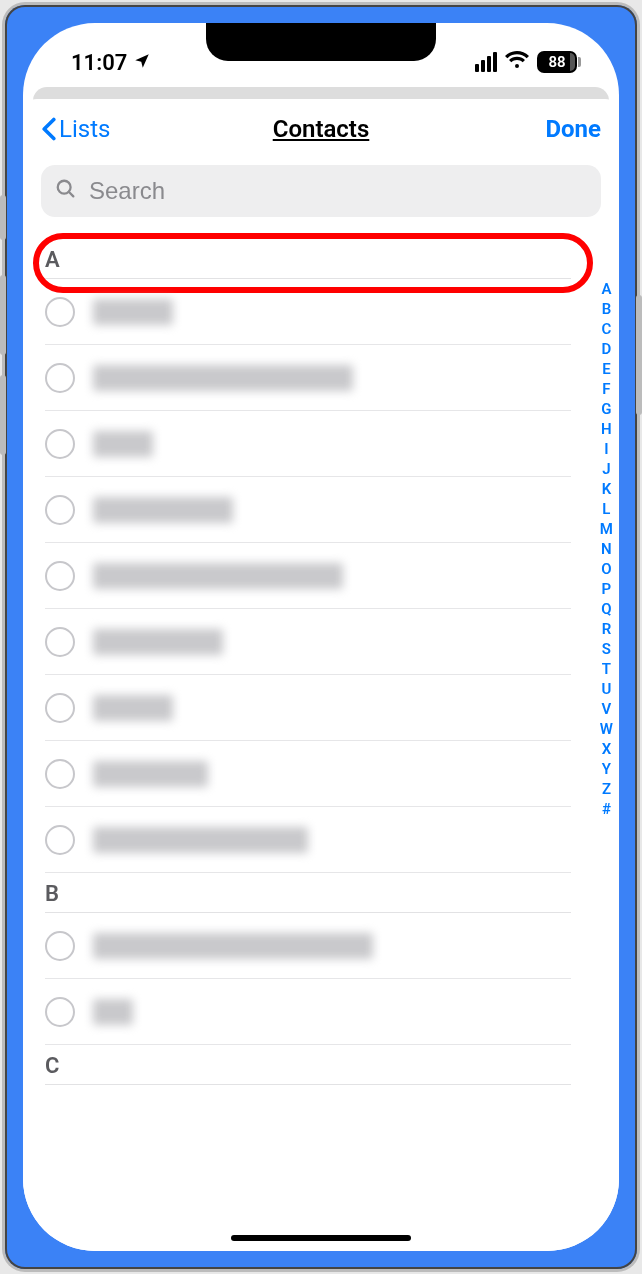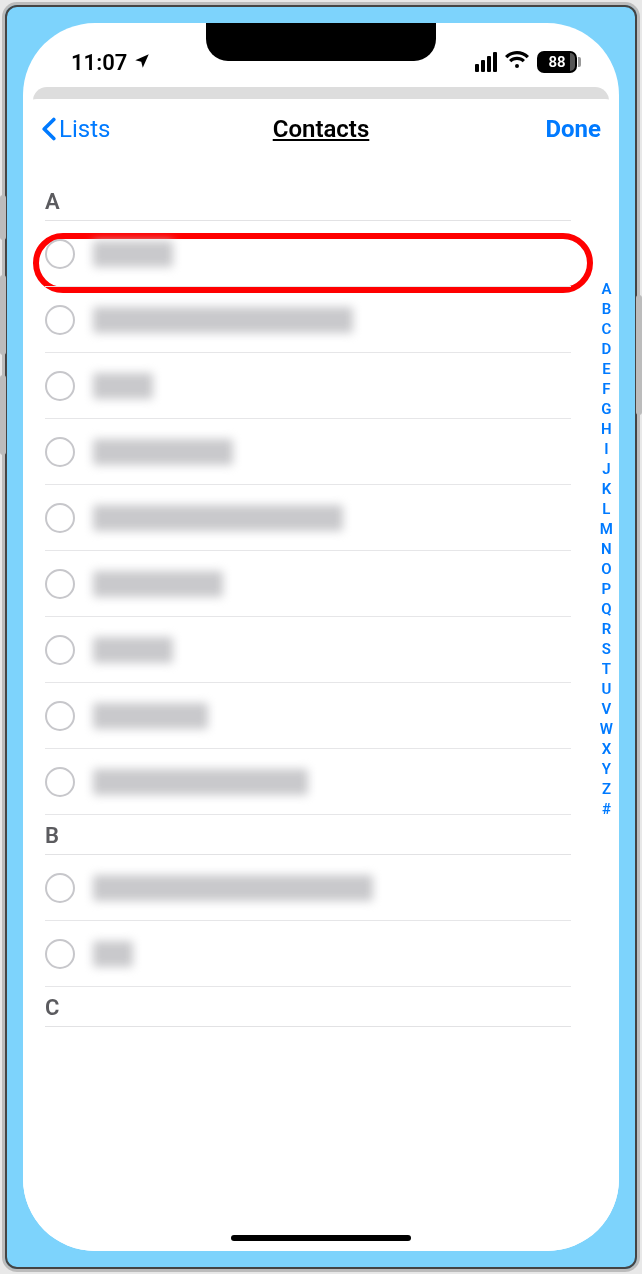--- a/index.html
+++ b/index.html
@@ -10,22 +10,22 @@
     justify-content: center;
     align-items: flex-start;
     width: 642px;
     height: 1274px;
     overflow: hidden;
   }
   .phone-frame {
     width: 632px;
     height: 1264px;
     margin-top: 5px;
-    background: #7dd3fc;
-    border-radius: 12px;
+    background: #3b82f6;
+    border-radius: 20px;
     padding: 18px;
     position: relative;
     box-shadow: inset 0 0 0 2px #444, 0 0 0 3px #bcbcbc;
   }
   .screen {
     width: 100%;
     height: 100%;
     background: #fff;
     border-radius: 72px;
     overflow: hidden;
@@ -290,20 +290,29 @@
         <div class="nav-back">
           <svg width="16" height="24" viewBox="0 0 12 20" fill="none" stroke="#007aff" stroke-width="3" stroke-linecap="round" stroke-linejoin="round">
               <polyline points="10,2 2,10 10,18"></polyline>
             </svg>
           <span>Lists</span>
         </div>
         <div class="nav-title">Contacts</div>
         <div class="nav-done">Done</div>
       </div>
 
+      <div class="search-wrap">
+        <span class="search-icon">
+          <svg width="22" height="22" viewBox="0 0 24 24" fill="none" stroke="#8a8a8e" stroke-width="2.5">
+              <circle cx="10" cy="10" r="7"></circle>
+              <line x1="20" y1="20" x2="15" y2="15" stroke-linecap="round"></line>
+            </svg>
+        </span>
+        <input class="search-input" type="text" placeholder="Search" style="">
+      </div>
 
       <div class="search-highlight" id="highlight" style="top: 134px; left: 10px; width: 560px; height: 60px;"></div>
 
       <div class="list-area" id="list-area">
 
       <div class="section-header">A</div>
           <div class="contact-row">
             <div class="radio"></div>
             <div class="blurred-name" style="width: 80px;"></div>
           </div>

